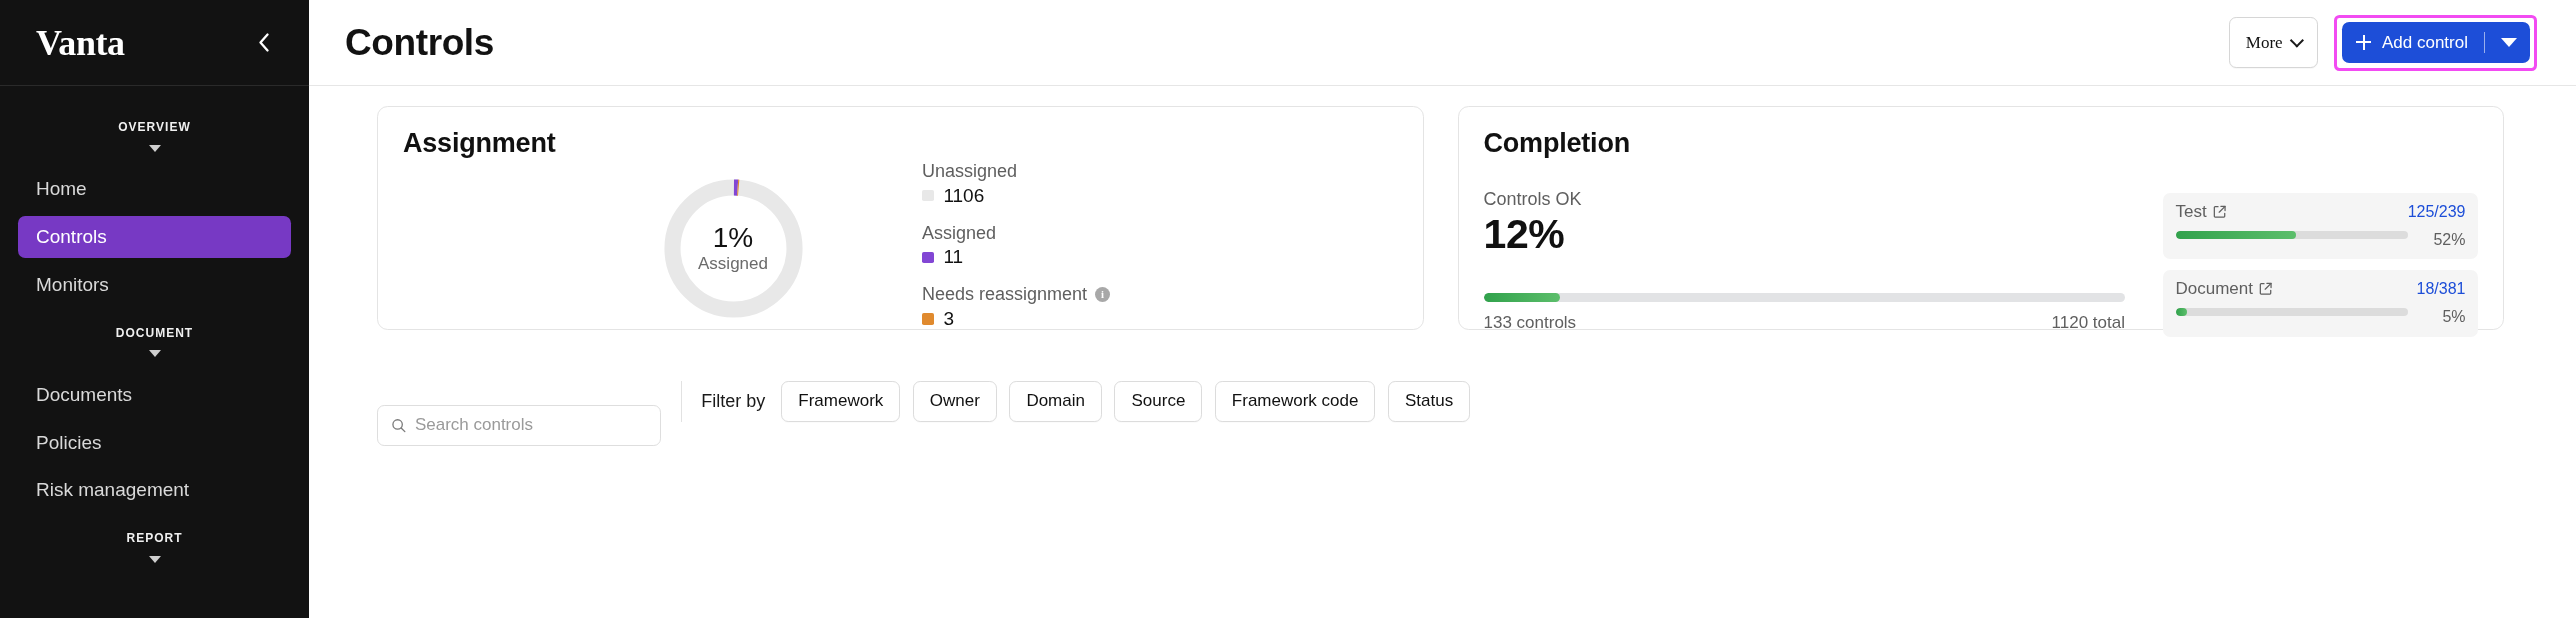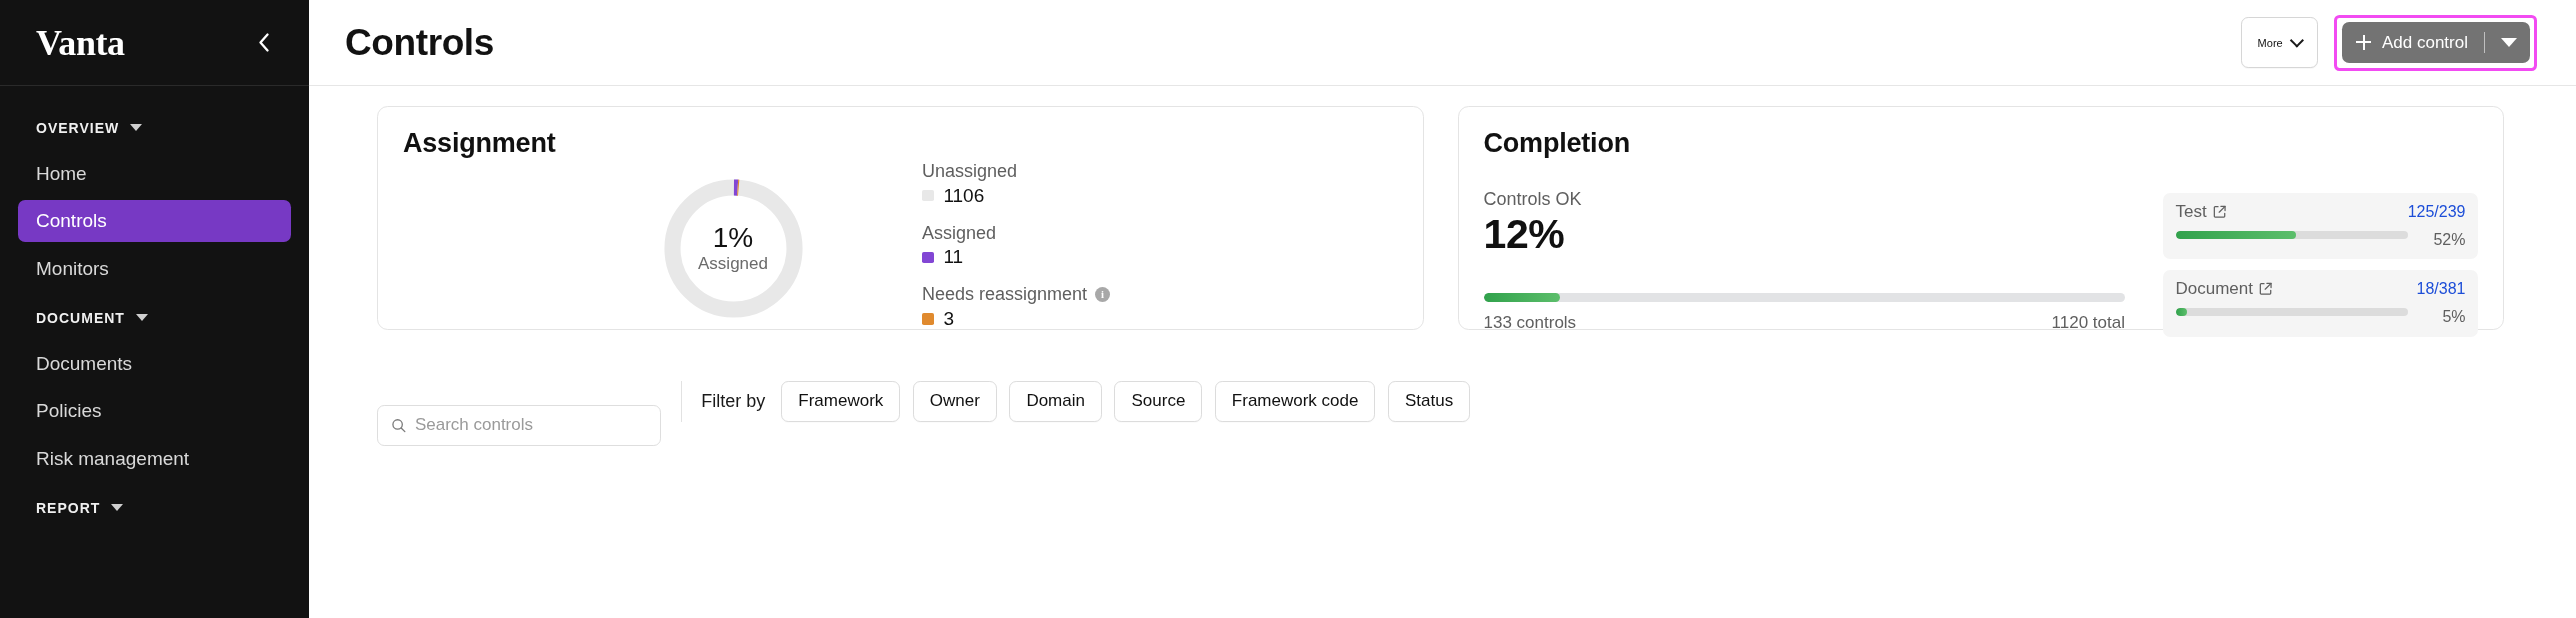--- a/index.html
+++ b/index.html
@@ -32,22 +32,22 @@
     margin-left: auto; width: 32px; height: 32px;
     display: flex; align-items: center; justify-content: center;
     cursor: pointer;
   }
   .collapse-btn svg { display: block; }
 
   .sidebar-nav { padding-top: 19.7px; flex: 1 1 auto; }
   .nav-section-header {
     display: flex; align-items: center; gap: 10.7px;
     padding: 14.3px 36px 10.7px 36px;
-    font-size: 14px; font-weight: 700; letter-spacing: 1px;
-    color: #f0f0f0; text-transform: uppercase; cursor: pointer;
+    font-size: 12px; font-weight: 700; letter-spacing: 1px;
+    color: #f0f0f0; text-transform: uppercase; cursor: pointer; flex-direction: column;
   }
   .caret-down {
     width: 0; height: 0;
     border-left: 6.3px solid transparent;
     border-right: 6.3px solid transparent;
     border-top: 7.2px solid #cfcfcf;
   }
   .nav-item {
     margin: 6px 18px; padding: 8px 18px;
     font-size: 19px; color: #d9d9d9; border-radius: 7.2px;
@@ -68,37 +68,38 @@
     border-bottom: 0.9px solid #e6e6e6;
     background: #fff;
   }
   .page-title { font-size: 37px; font-weight: 700; color: #121212; letter-spacing: -0.4px; }
   .topbar-actions { margin-left: auto; display: flex; align-items: center; gap: 16px; }
 
   .btn-more {
     height: 51px; padding: 0 16px;
     display: flex; align-items: center; gap: 9px;
     background: #fff; border: 0.9px solid #d6d6d6; border-radius: 7.2px;
-    font-size: 11px; color: #121212; cursor: pointer;
+    font-size: 17px; color: #121212; cursor: pointer;
     box-shadow: 0 0.9px 0.9px rgba(0,0,0,0.03);
+    font-family: Liberation Serif, serif;
   }
   .chev-sm {
     width: 9.8px; height: 9.8px;
     border-right: 2.1px solid #1a1a1a; border-bottom: 2.1px solid #1a1a1a;
     transform: rotate(45deg) translate(-1.8px,-1.8px);
   }
 
   .highlight-wrap {
     border: 3.6px solid #F24BF2; border-radius: 5.4px;
     padding: 4.5px; background: #fff;
     display: flex; align-items: center;
   }
   .btn-add {
     height: 41px; display: flex; align-items: center;
-    background: #737373; border-radius: 7.2px; cursor: pointer;
+    background: #1d4ed8; border-radius: 7.2px; cursor: pointer;
     color: #fff; padding: 0 12.5px 0 14.3px; gap: 10.7px;
   }
   .plus-icon {
     position: relative; width: 15px; height: 15px; flex: 0 0 15px;
   }
   .plus-icon::before, .plus-icon::after {
     content: ""; position: absolute; background: #fff;
   }
   .plus-icon::before { left: 0; top: 6.3px; width: 15px; height: 2.2px; }
   .plus-icon::after { top: 0; left: 6.3px; height: 15px; width: 2.2px; }

